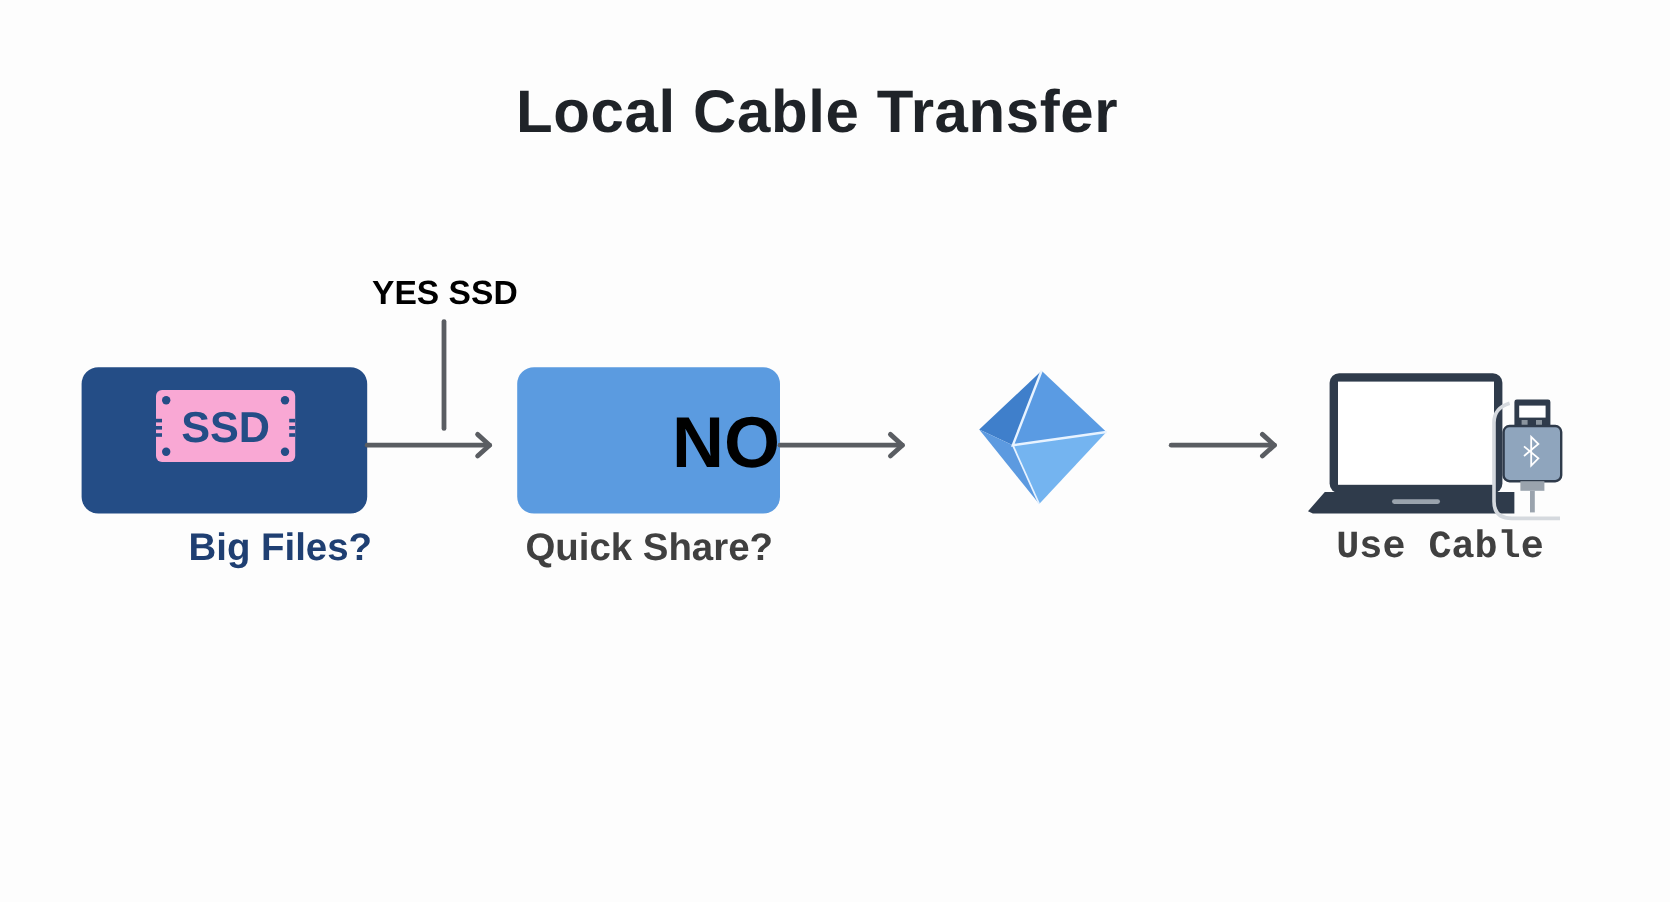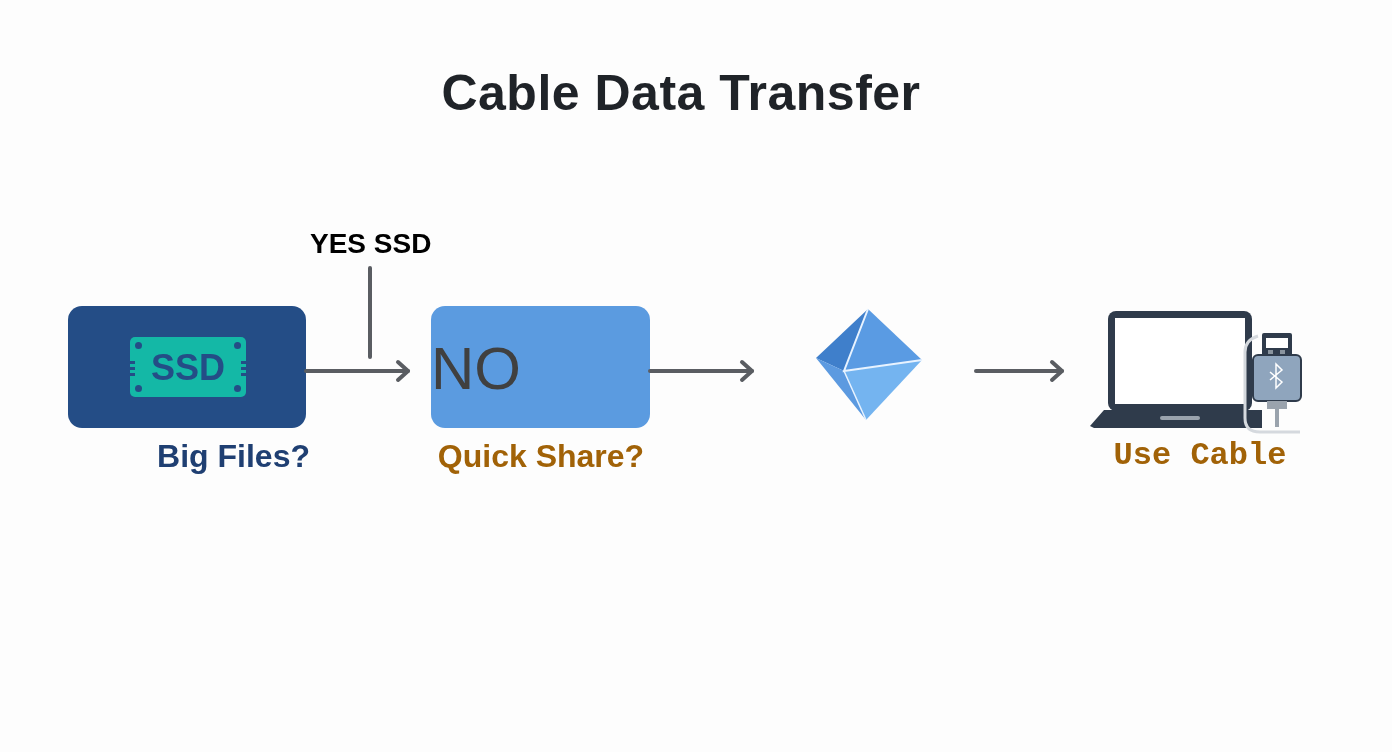--- a/index.html
+++ b/index.html
@@ -1,37 +1,37 @@
 <!DOCTYPE html>
 <html><head>
 <meta charset="utf-8">
 <style>
   html,body{margin:0;padding:0;}
   body{width:1392px;height:752px;background:#fdfdfd;position:relative;overflow:hidden;font-family:"Liberation Sans",sans-serif;}
   .title{position:absolute;left:0;width:1362px;top:64px;text-align:center;font-size:50px;font-weight:bold;color:#1f2328;letter-spacing:0.5px;}
   .node{position:absolute;border-radius:14px;}
   .n1{left:68px;top:306px;width:238px;height:122px;background:#244d86;}
   .n2{left:431px;top:306px;width:219px;height:122px;background:#5b9be0;}
-  .chip{position:absolute;left:62px;top:31px;width:116px;height:60px;background:#14b8a6;border-radius:5px;}
+  .chip{position:absolute;left:62px;top:19px;width:116px;height:60px;background:#f9a8d4;border-radius:5px;}
   .chip .dot{position:absolute;width:7px;height:7px;border-radius:50%;background:#244d86;}
   .chip .notch{position:absolute;width:5px;height:3px;background:#244d86;}
   .chip-text{position:absolute;left:0;right:0;top:10px;text-align:center;font-size:36px;font-weight:bold;color:#244d86;}
-  .no-text{position:absolute;left:0;right:0;top:28px;text-align:left;font-size:60px;font-weight:normal;color:#404040;}
-  .label{position:absolute;text-align:center;font-size:32px;font-weight:bold;color:#a16207;line-height:38px;}
+  .no-text{position:absolute;left:0;right:0;top:28px;text-align:right;font-size:60px;font-weight:bold;color:#000000;}
+  .label{position:absolute;text-align:center;font-size:32px;font-weight:bold;color:#404040;line-height:38px;}
   .l1{left:68px;width:242px;top:437px;color:#1f3f72;text-align:right;}
   .l2{left:420px;width:242px;top:437px;}
   .l3{left:770px;width:200px;top:437px;}
   .l4{left:1090px;width:220px;top:437px;font-family:Liberation Mono, monospace;}
   .yes{position:absolute;left:310px;top:228px;font-size:28px;font-weight:bold;color:#000000;}
   svg{position:absolute;left:0;top:0;}
 </style>
 </head>
 <body>
 
-<div class="title">Cable Data Transfer</div>
+<div class="title">Local Cable Transfer</div>
 
 <div class="yes">YES SSD</div>
 
 <div class="node n1">
   <div class="chip">
     <div class="dot" style="left:5px;top:5px"></div>
     <div class="dot" style="right:5px;top:5px"></div>
     <div class="dot" style="left:5px;bottom:5px"></div>
     <div class="dot" style="right:5px;bottom:5px"></div>
     <div class="notch" style="left:0;top:24px"></div>

